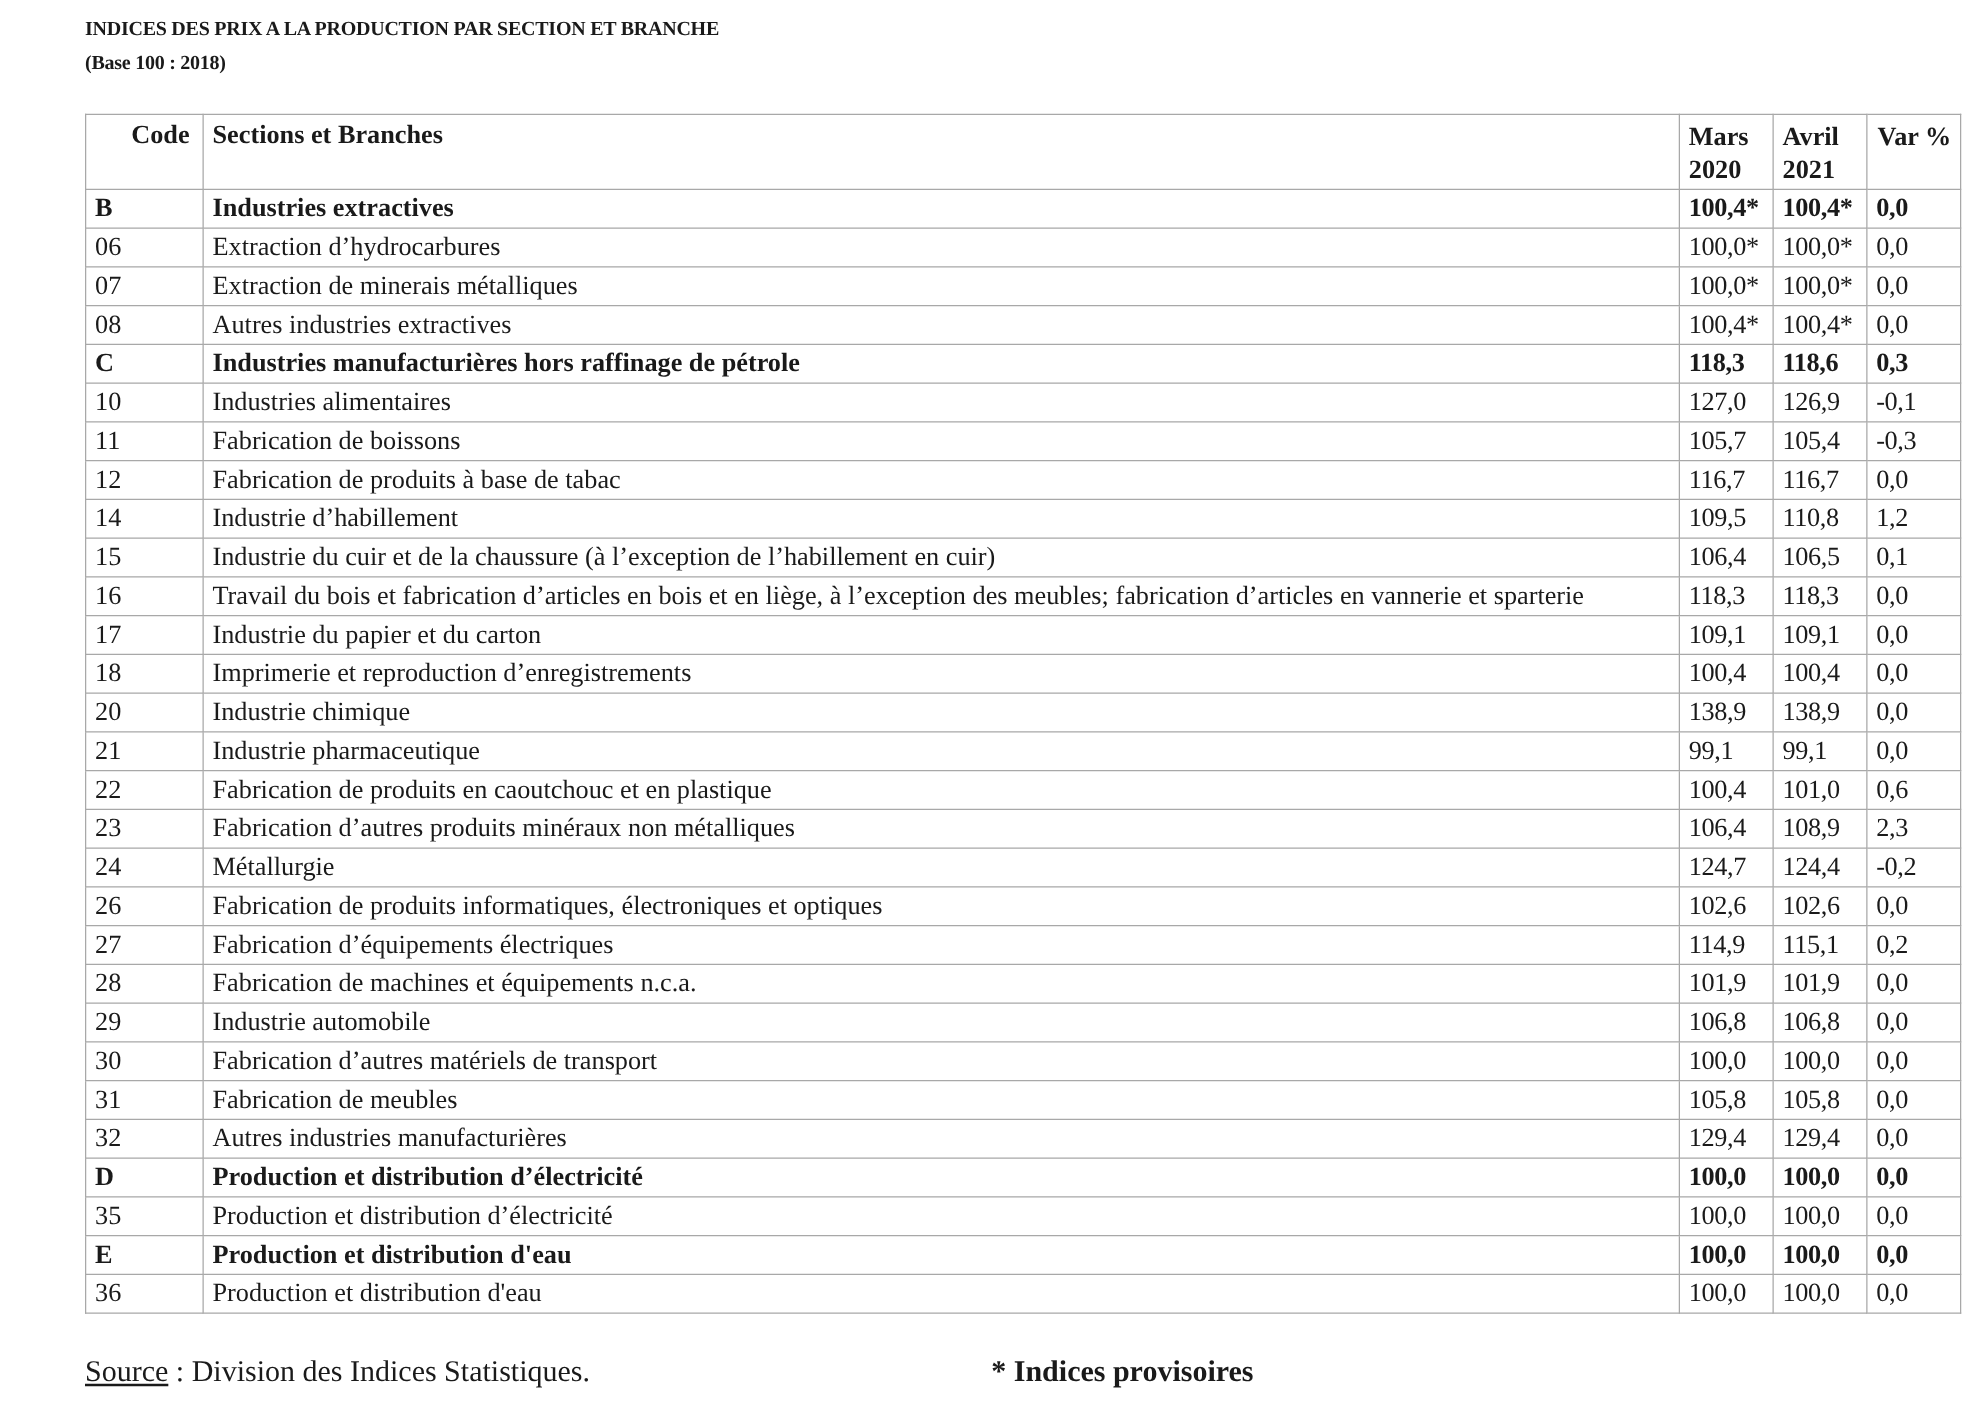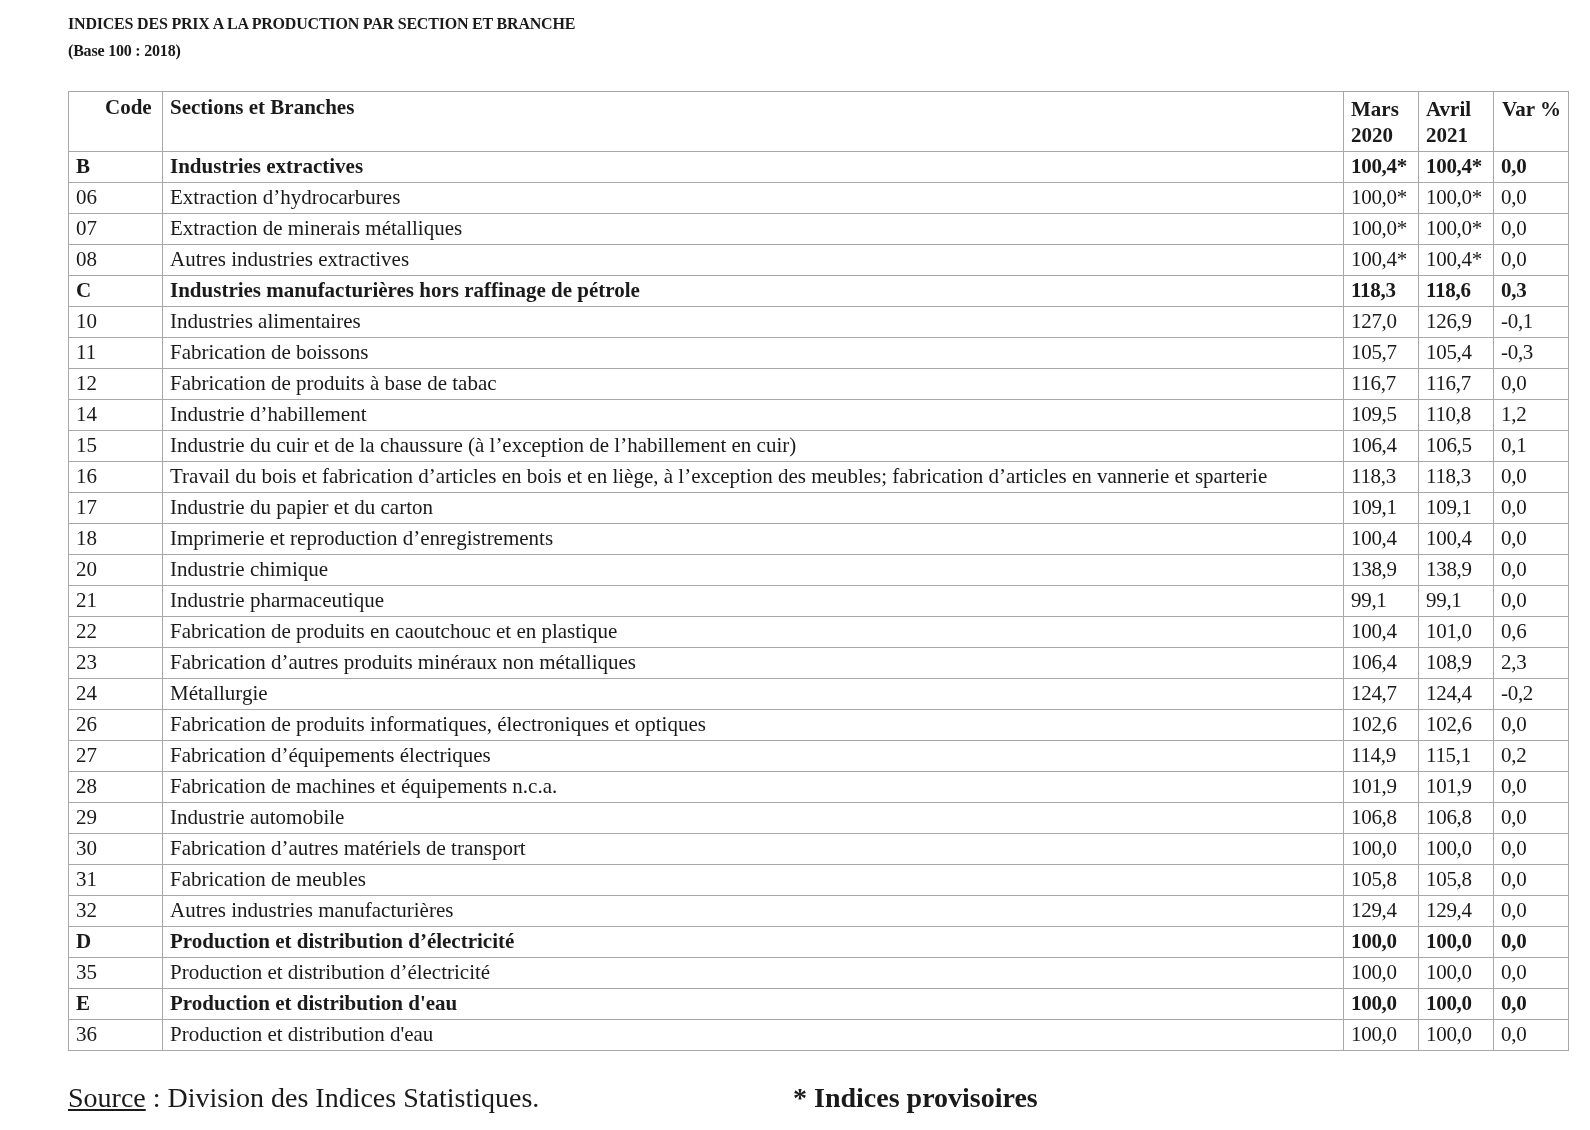--- a/index.html
+++ b/index.html
@@ -55,21 +55,21 @@
     table.ipp .col-mars { width: 60px; }
     table.ipp .col-avril { width: 60px; }
     table.ipp .col-var { width: 60px; text-align: right; }
     table.ipp tr.section td { font-weight: bold; }
     table.ipp td.num { letter-spacing: -0.3px; }
     .footer {
       position: absolute;
       left: 68px;
       top: 1085px;
       width: 1480px;
-      font-size: 28px;
+      font-size: 24px;
       line-height: 26px;
     }
     .footer .source-label { text-decoration: underline; }
     .footer .note {
       position: absolute;
       left: 725px;
       top: 0;
       font-weight: bold;
       white-space: nowrap;
     }

